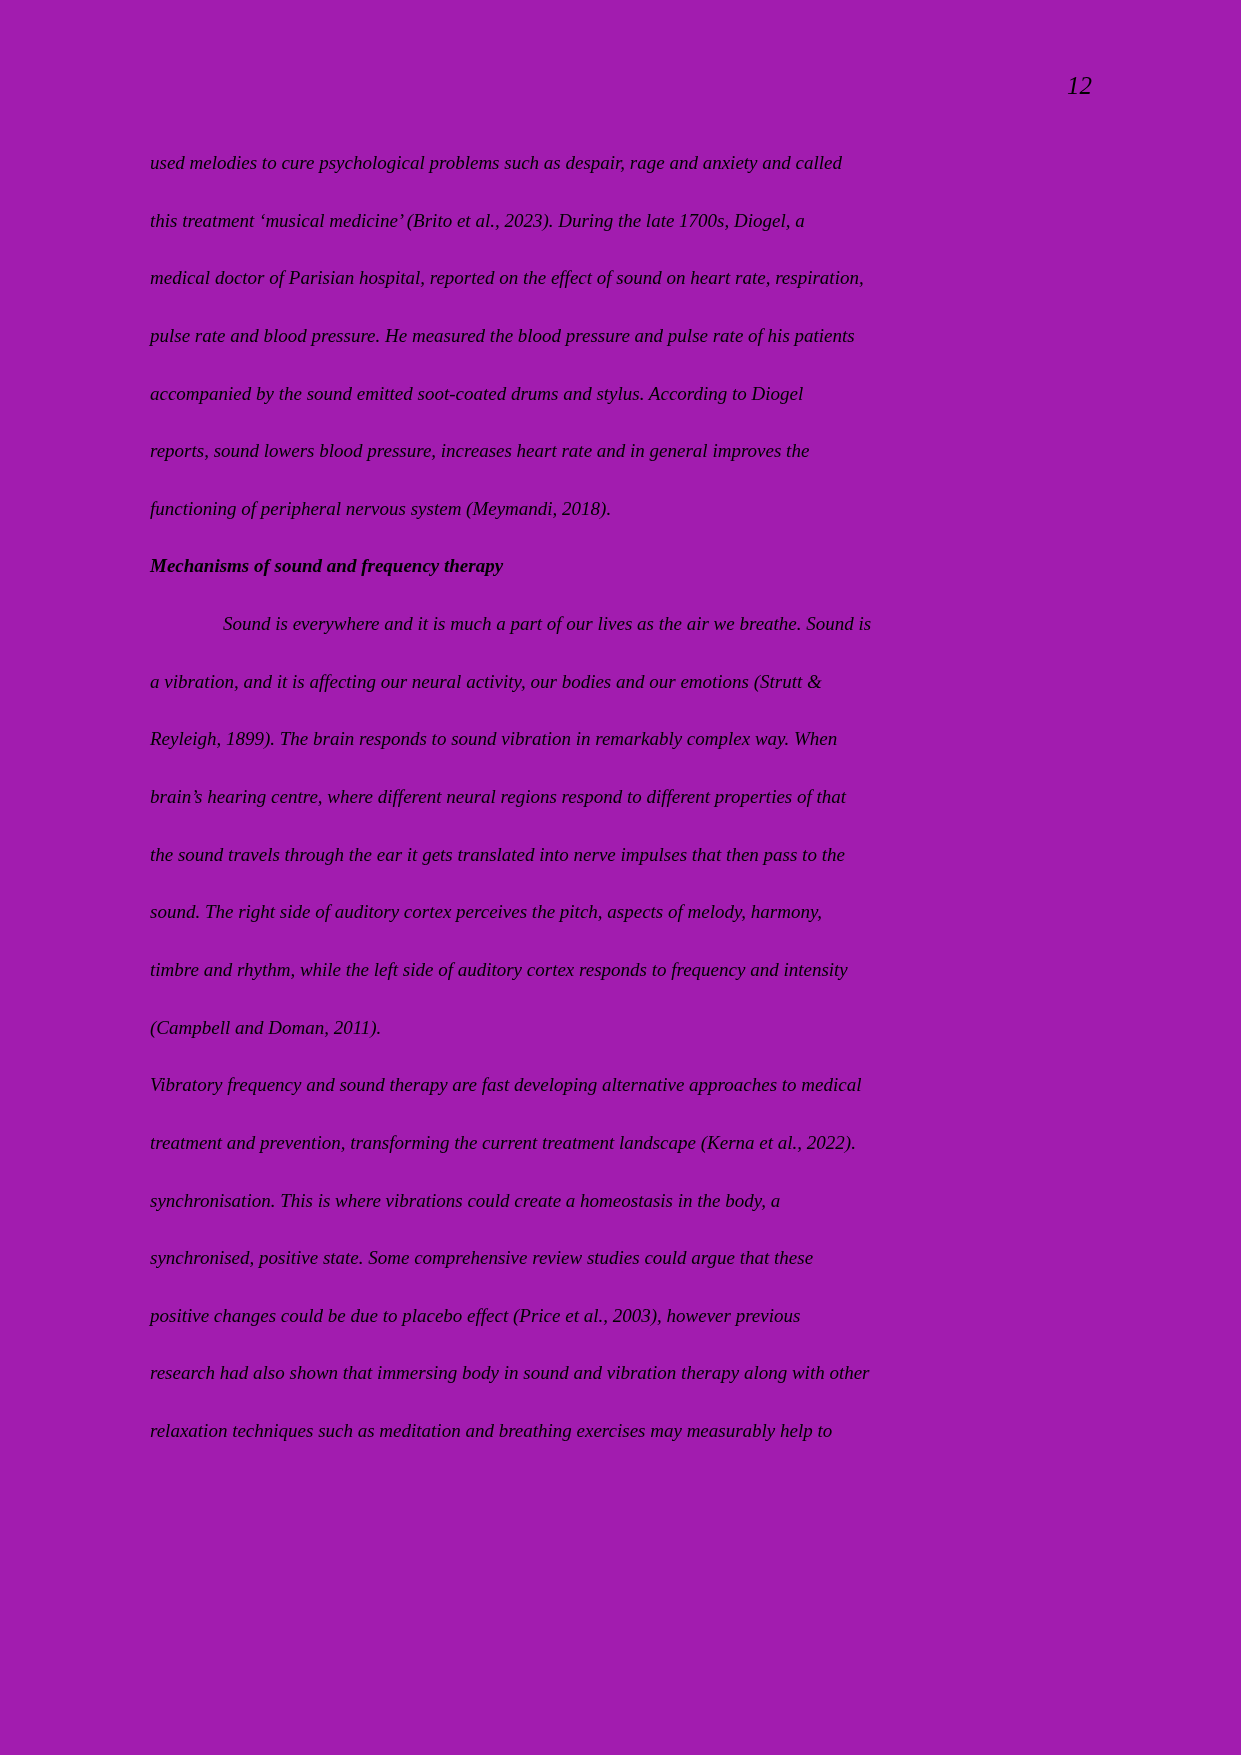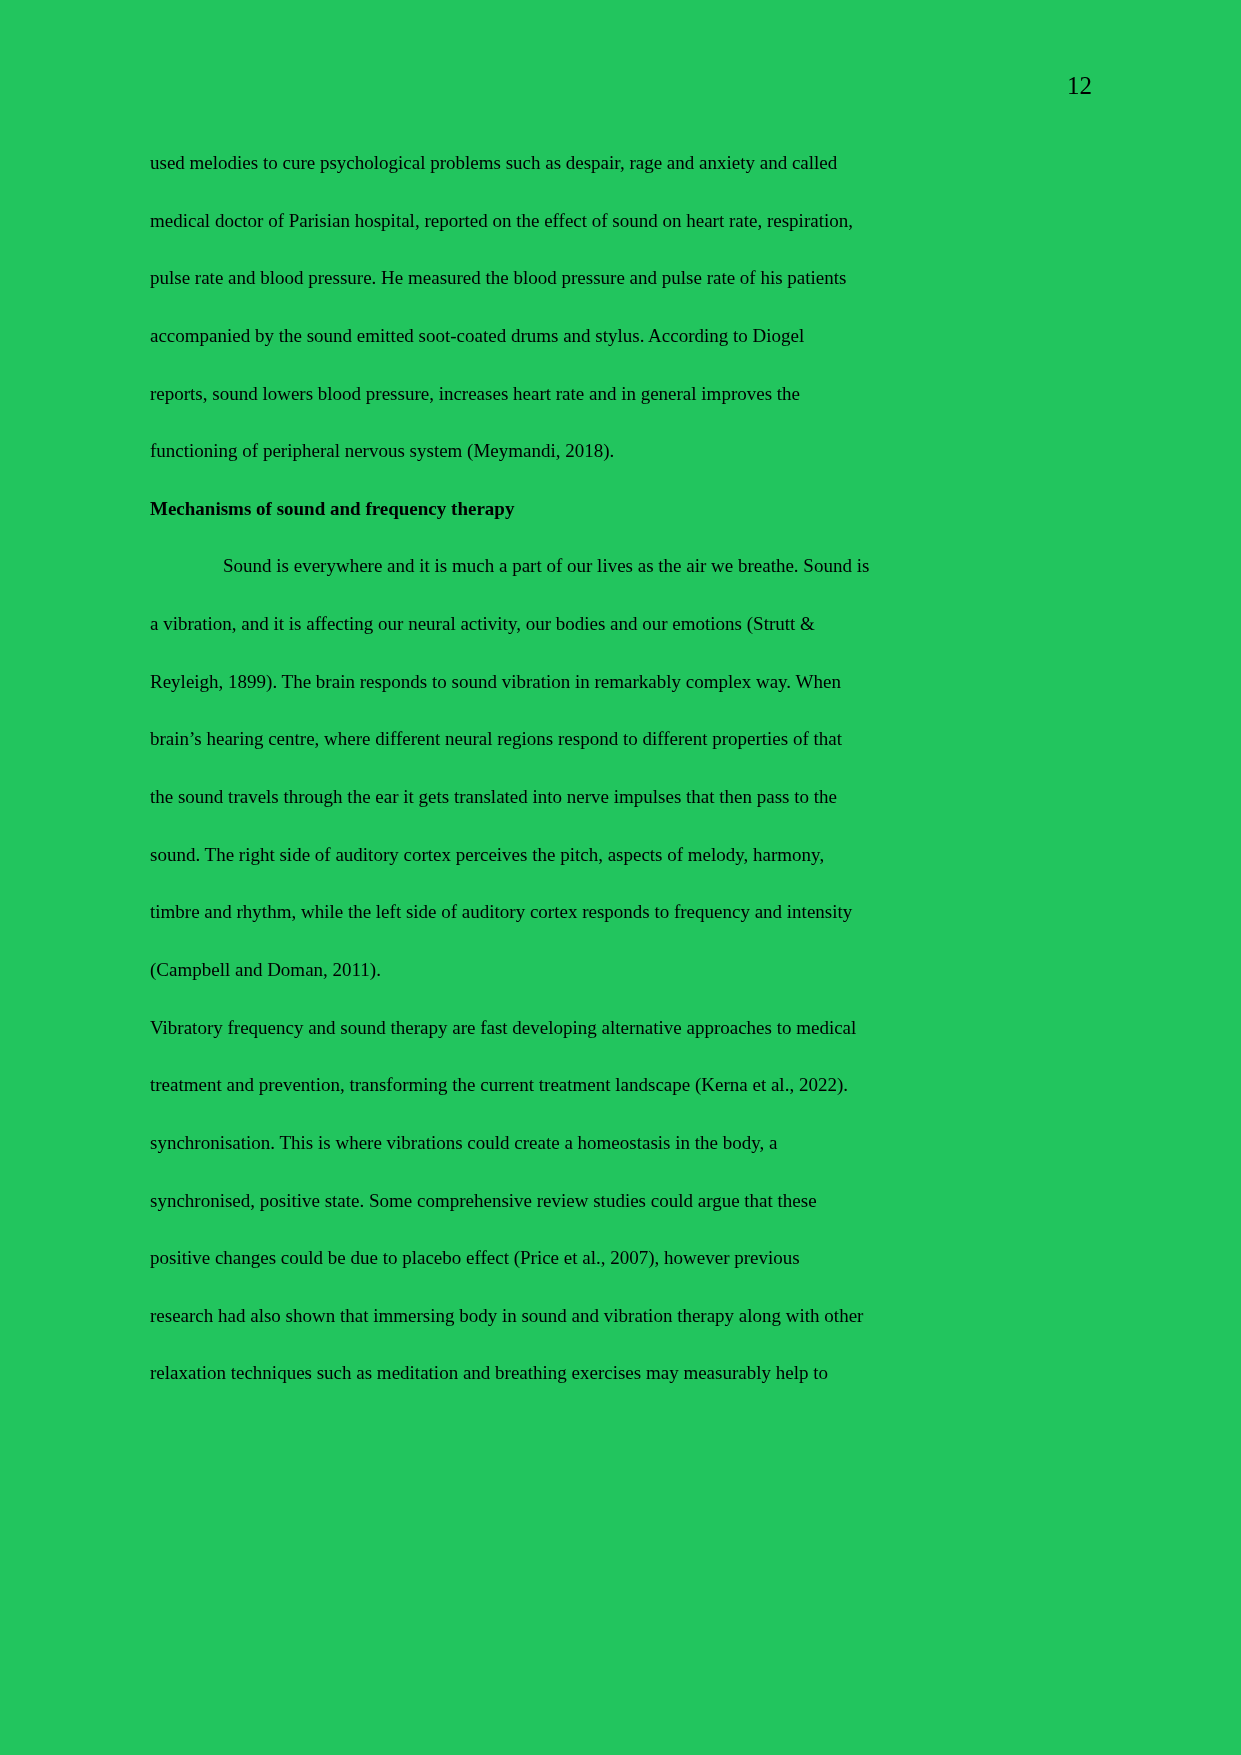--- a/index.html
+++ b/index.html
@@ -13,21 +13,22 @@
     position: relative;
     font-family: "Liberation Serif", "DejaVu Serif", serif;
     color: #000000;
     overflow: hidden;
   }
   .page {
     position: absolute;
     left: 0; top: 0;
     width: 1241px;
     height: 1755px;
-    background: #22c55e;
+    background: #a21caf;
+    font-style: italic;
   }
   .page-number {
     position: absolute;
     top: 71px;
     right: 149px;
     font-size: 25px;
     line-height: 29px;
     white-space: nowrap;
   }
   .body-text {
@@ -49,35 +50,36 @@
     padding-left: 73px;
   }
 </style>
 </head>
 <body>
 
 <div class="page">
   <div class="page-number">12</div>
   <div class="body-text" id="document-body">
       <div class="line">used melodies to cure psychological problems such as despair, rage and anxiety and called</div>
+      <div class="line">this treatment ‘musical medicine’ (Brito et al., 2023). During the late 1700s, Diogel, a</div>
       <div class="line">medical doctor of Parisian hospital, reported on the effect of sound on heart rate, respiration,</div>
       <div class="line">pulse rate and blood pressure. He measured the blood pressure and pulse rate of his patients</div>
       <div class="line">accompanied by the sound emitted soot-coated drums and stylus. According to Diogel</div>
       <div class="line">reports, sound lowers blood pressure, increases heart rate and in general improves the</div>
       <div class="line">functioning of peripheral nervous system (Meymandi, 2018).</div>
       <div class="line heading">Mechanisms of sound and frequency therapy</div>
       <div class="line indent">Sound is everywhere and it is much a part of our lives as the air we breathe. Sound is</div>
       <div class="line">a vibration, and it is affecting our neural activity, our bodies and our emotions (Strutt &amp;</div>
       <div class="line">Reyleigh, 1899). The brain responds to sound vibration in remarkably complex way. When</div>
       <div class="line">brain’s hearing centre, where different neural regions respond to different properties of that</div>
       <div class="line">the sound travels through the ear it gets translated into nerve impulses that then pass to the</div>
       <div class="line">sound. The right side of auditory cortex perceives the pitch, aspects of melody, harmony,</div>
       <div class="line">timbre and rhythm, while the left side of auditory cortex responds to frequency and intensity</div>
       <div class="line">(Campbell and Doman, 2011).</div>
       <div class="line">Vibratory frequency and sound therapy are fast developing alternative approaches to medical</div>
       <div class="line">treatment and prevention, transforming the current treatment landscape (Kerna et al., 2022).</div>
       <div class="line">synchronisation. This is where vibrations could create a homeostasis in the body, a</div>
       <div class="line">synchronised, positive state. Some comprehensive review studies could argue that these</div>
-      <div class="line">positive changes could be due to placebo effect (Price et al., 2007), however previous</div>
+      <div class="line">positive changes could be due to placebo effect (Price et al., 2003), however previous</div>
       <div class="line">research had also shown that immersing body in sound and vibration therapy along with other</div>
       <div class="line">relaxation techniques such as meditation and breathing exercises may measurably help to</div>
     </div>
 </div>
 
 </body></html>

